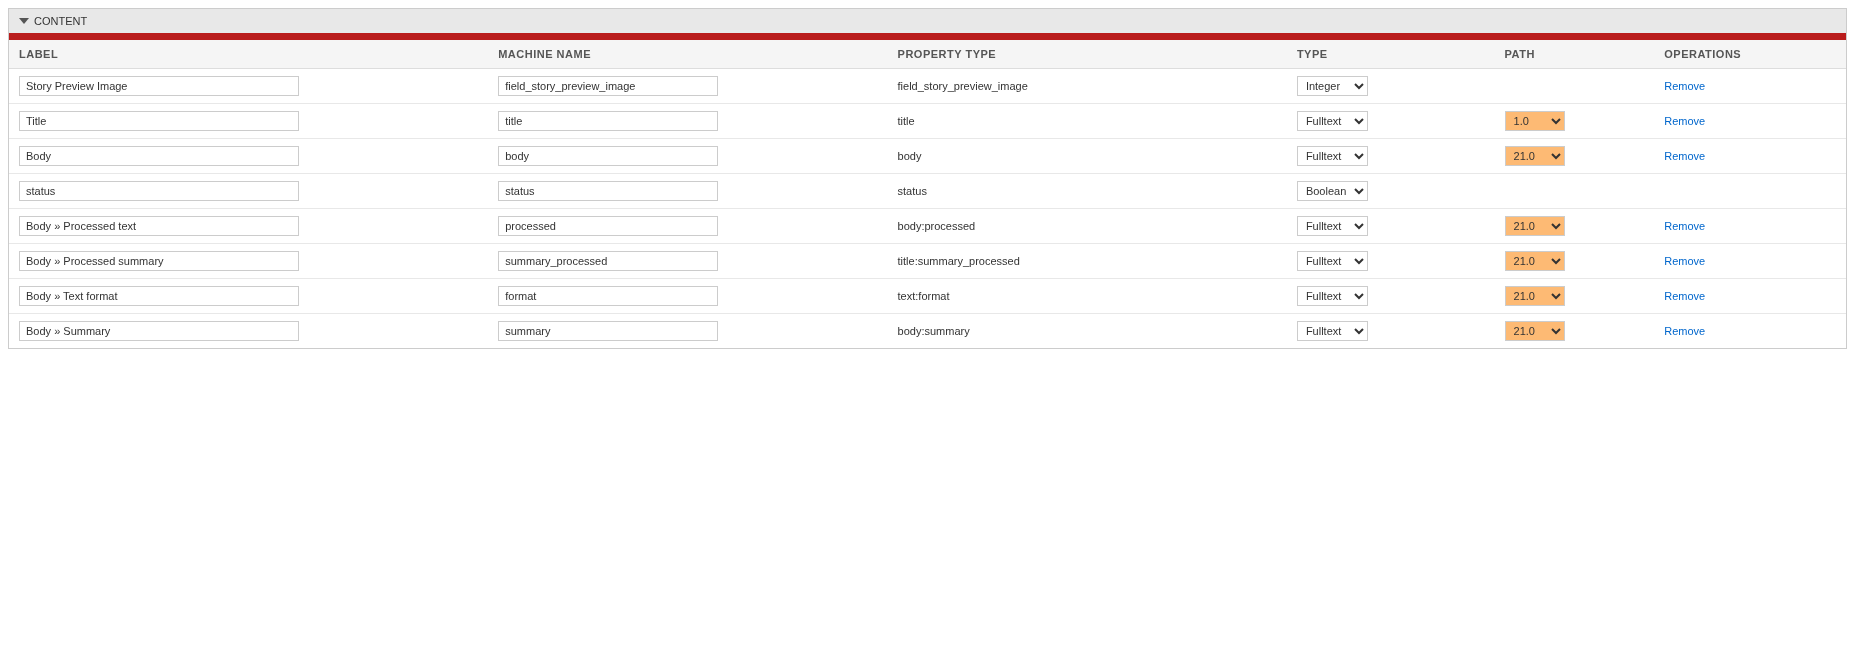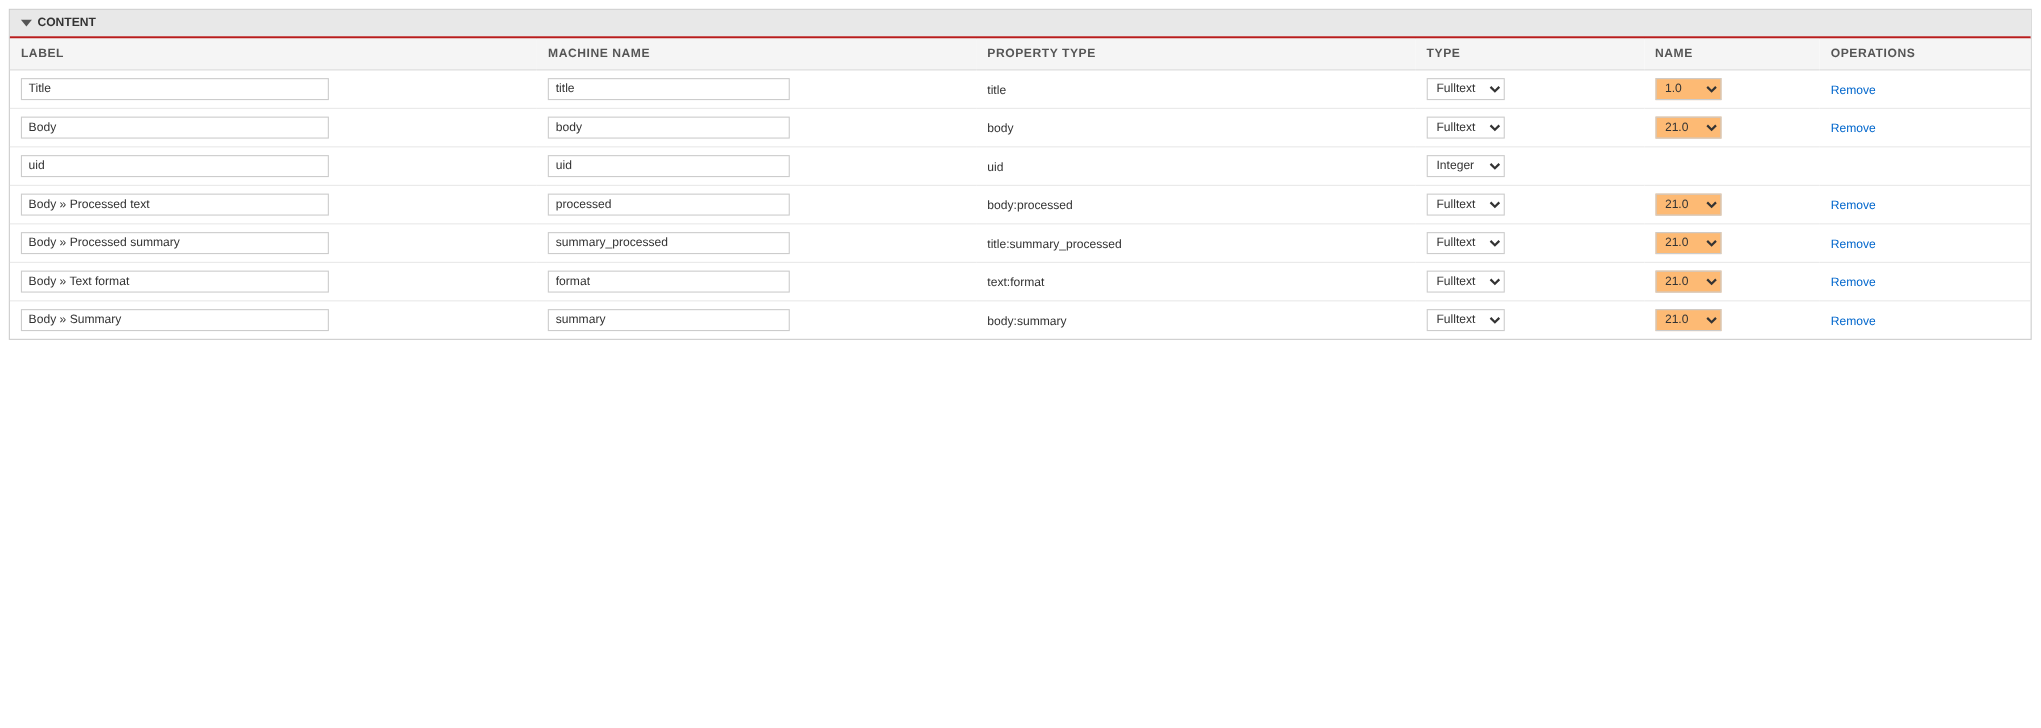--- a/index.html
+++ b/index.html
@@ -13,27 +13,27 @@
       background: #fff;
       color: #333;
     }
     .content-section {
       border: 1px solid #ccc;
       margin: 8px;
     }
     .section-header {
       background: #e8e8e8;
       padding: 6px 10px;
-      font-weight: bold;
+      font-weight: normal;
       font-size: 11px;
       color: #333;
       display: flex;
       align-items: center;
       gap: 5px;
-      border-bottom: 2px solid #b91c1c;
+      border-bottom: 7px solid #b91c1c;
     }
     .triangle {
       width: 0;
       height: 0;
       border-left: 5px solid transparent;
       border-right: 5px solid transparent;
       border-top: 6px solid #555;
       display: inline-block;
     }
     table {
@@ -120,46 +120,54 @@
     <span class="triangle"></span>
     <span>CONTENT</span>
   </div>
   <table>
     <thead>
       <tr>
         <th class="col-label">LABEL</th>
         <th class="col-machine">MACHINE NAME</th>
         <th class="col-property">PROPERTY TYPE</th>
         <th class="col-type">TYPE</th>
-        <th class="col-boost">NAME</th>
+        <th class="col-boost">PATH</th>
         <th class="col-operations">OPERATIONS</th>
       </tr>
     </thead>
     <tbody id="table-body">
+    <tr>
+          <td class="col-label"><input type="text" class="field-input" value="Story Preview Image" style=""></td>
+          <td class="col-machine"><input type="text" class="machine-input" value="field_story_preview_image" style=""></td>
+          <td class="col-property"><span class="property-path">field_story_preview_image</span></td>
+          <td class="col-type"><select class="type-select"><option value="Integer">Integer</option><option value="Fulltext">Fulltext</option><option value="String">String</option><option value="Boolean">Boolean</option></select></td>
+          <td class="col-boost"></td>
+          <td class="col-operations"><a href="#" class="remove-link">Remove</a></td>
+        </tr>
         <tr>
           <td class="col-label"><input type="text" class="field-input" value="Title" style=""></td>
           <td class="col-machine"><input type="text" class="machine-input" value="title" style=""></td>
           <td class="col-property"><span class="property-path">title</span></td>
           <td class="col-type"><select class="type-select"><option value="Integer">Integer</option><option value="Fulltext" selected="">Fulltext</option><option value="String">String</option><option value="Boolean">Boolean</option></select></td>
           <td class="col-boost"><select class="boost-select"><option value="1.0">1.0</option><option value="2.0">2.0</option><option value="3.0">3.0</option><option value="5.0">5.0</option><option value="8.0">8.0</option><option value="13.0">13.0</option><option value="21.0">21.0</option></select></td>
           <td class="col-operations"><a href="#" class="remove-link">Remove</a></td>
         </tr>
         <tr>
           <td class="col-label"><input type="text" class="field-input" value="Body" style=""></td>
           <td class="col-machine"><input type="text" class="machine-input" value="body" style=""></td>
           <td class="col-property"><span class="property-path">body</span></td>
           <td class="col-type"><select class="type-select"><option value="Integer">Integer</option><option value="Fulltext" selected="">Fulltext</option><option value="String">String</option><option value="Boolean">Boolean</option></select></td>
           <td class="col-boost"><select class="boost-select"><option value="1.0">1.0</option><option value="2.0">2.0</option><option value="3.0">3.0</option><option value="5.0">5.0</option><option value="8.0">8.0</option><option value="13.0">13.0</option><option value="21.0" selected="">21.0</option></select></td>
           <td class="col-operations"><a href="#" class="remove-link">Remove</a></td>
         </tr>
         <tr>
-          <td class="col-label"><input type="text" class="field-input" value="uid" style=""></td>
-          <td class="col-machine"><input type="text" class="machine-input" value="uid" style=""></td>
-          <td class="col-property"><span class="property-path">uid</span></td>
-          <td class="col-type"><select class="type-select"><option value="Integer">Integer</option><option value="Fulltext">Fulltext</option><option value="String">String</option><option value="Boolean">Boolean</option></select></td>
+          <td class="col-label"><input type="text" class="field-input" value="status" style=""></td>
+          <td class="col-machine"><input type="text" class="machine-input" value="status" style=""></td>
+          <td class="col-property"><span class="property-path">status</span></td>
+          <td class="col-type"><select class="type-select"><option value="Integer">Integer</option><option value="Fulltext">Fulltext</option><option value="String">String</option><option value="Boolean" selected="">Boolean</option></select></td>
           <td class="col-boost"></td>
           <td class="col-operations"></td>
         </tr>
         <tr>
           <td class="col-label"><input type="text" class="field-input" value="Body » Processed text" style=""></td>
           <td class="col-machine"><input type="text" class="machine-input" value="processed" style=""></td>
           <td class="col-property"><span class="property-path">body:processed</span></td>
           <td class="col-type"><select class="type-select"><option value="Integer">Integer</option><option value="Fulltext" selected="">Fulltext</option><option value="String">String</option><option value="Boolean">Boolean</option></select></td>
           <td class="col-boost"><select class="boost-select"><option value="1.0">1.0</option><option value="2.0">2.0</option><option value="3.0">3.0</option><option value="5.0">5.0</option><option value="8.0">8.0</option><option value="13.0">13.0</option><option value="21.0" selected="">21.0</option></select></td>
           <td class="col-operations"><a href="#" class="remove-link">Remove</a></td>

